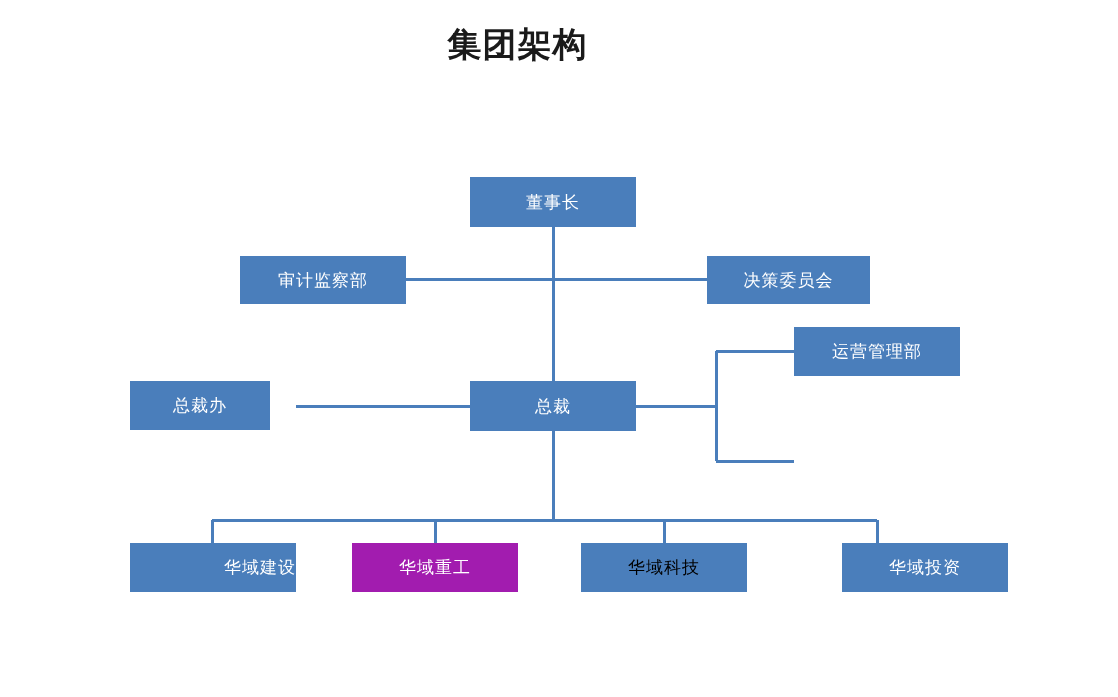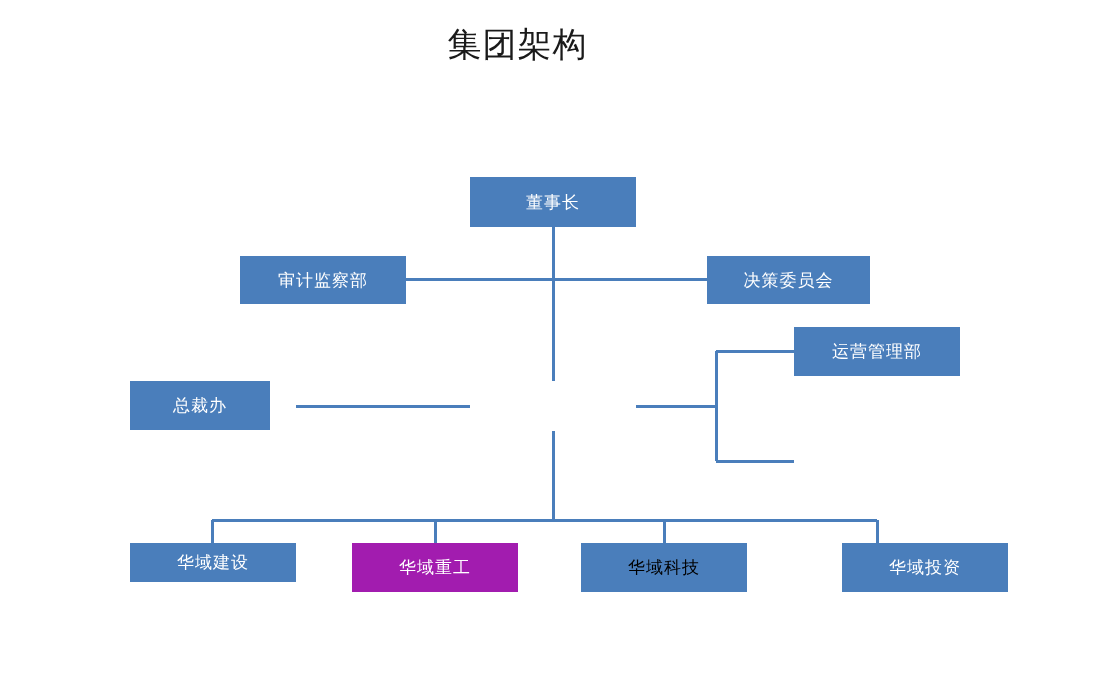--- a/index.html
+++ b/index.html
@@ -22,21 +22,21 @@
   }
   #chart-title {
     position: absolute;
     left: 0;
     top: 22px;
     width: 1035px;
     text-align: center;
     font-size: 34px;
     line-height: 44px;
     color: #1a1a1a;
-    font-weight: 400;
+    font-weight: 700;
     letter-spacing: 1px;
     white-space: nowrap;
   }
   #connector-layer {
     position: absolute;
     left: 0;
     top: 0;
     width: 1118px;
     height: 697px;
     pointer-events: none;
@@ -99,23 +99,26 @@
   </div>
 
   <div class="node-box" style="left: 794px; top: 327px; width: 166px; height: 49px; background: rgb(74, 126, 187); color: rgb(255, 255, 255);">
     <span>运营管理部</span>
   </div>
 
   <div class="node-box" style="left: 130px; top: 381px; width: 140px; height: 49px; background: rgb(74, 126, 187); color: rgb(255, 255, 255);">
     <span>总裁办</span>
   </div>
 
+  <div class="node-box" style="left: 470px; top: 381px; width: 166px; height: 50px; background: rgb(74, 126, 187); color: rgb(255, 255, 255);">
+    <span>总裁</span>
+  </div>
 
 
-  <div class="node-box" style="left: 130px; top: 543px; width: 166px; height: 39px; background: rgb(74, 126, 187); color: rgb(255, 255, 255);">
+  <div class="node-box" style="left: 130px; top: 543px; width: 166px; height: 49px; background: rgb(74, 126, 187); color: rgb(255, 255, 255); justify-content: flex-end;">
     <span>华域建设</span>
   </div>
 
   <div class="node-box" style="left: 352px; top: 543px; width: 166px; height: 49px; background: #a21caf; color: rgb(255, 255, 255);">
     <span>华域重工</span>
   </div>
 
   <div class="node-box" style="left: 581px; top: 543px; width: 166px; height: 49px; background: rgb(74, 126, 187); color: #000000;">
     <span>华域科技</span>
   </div>

